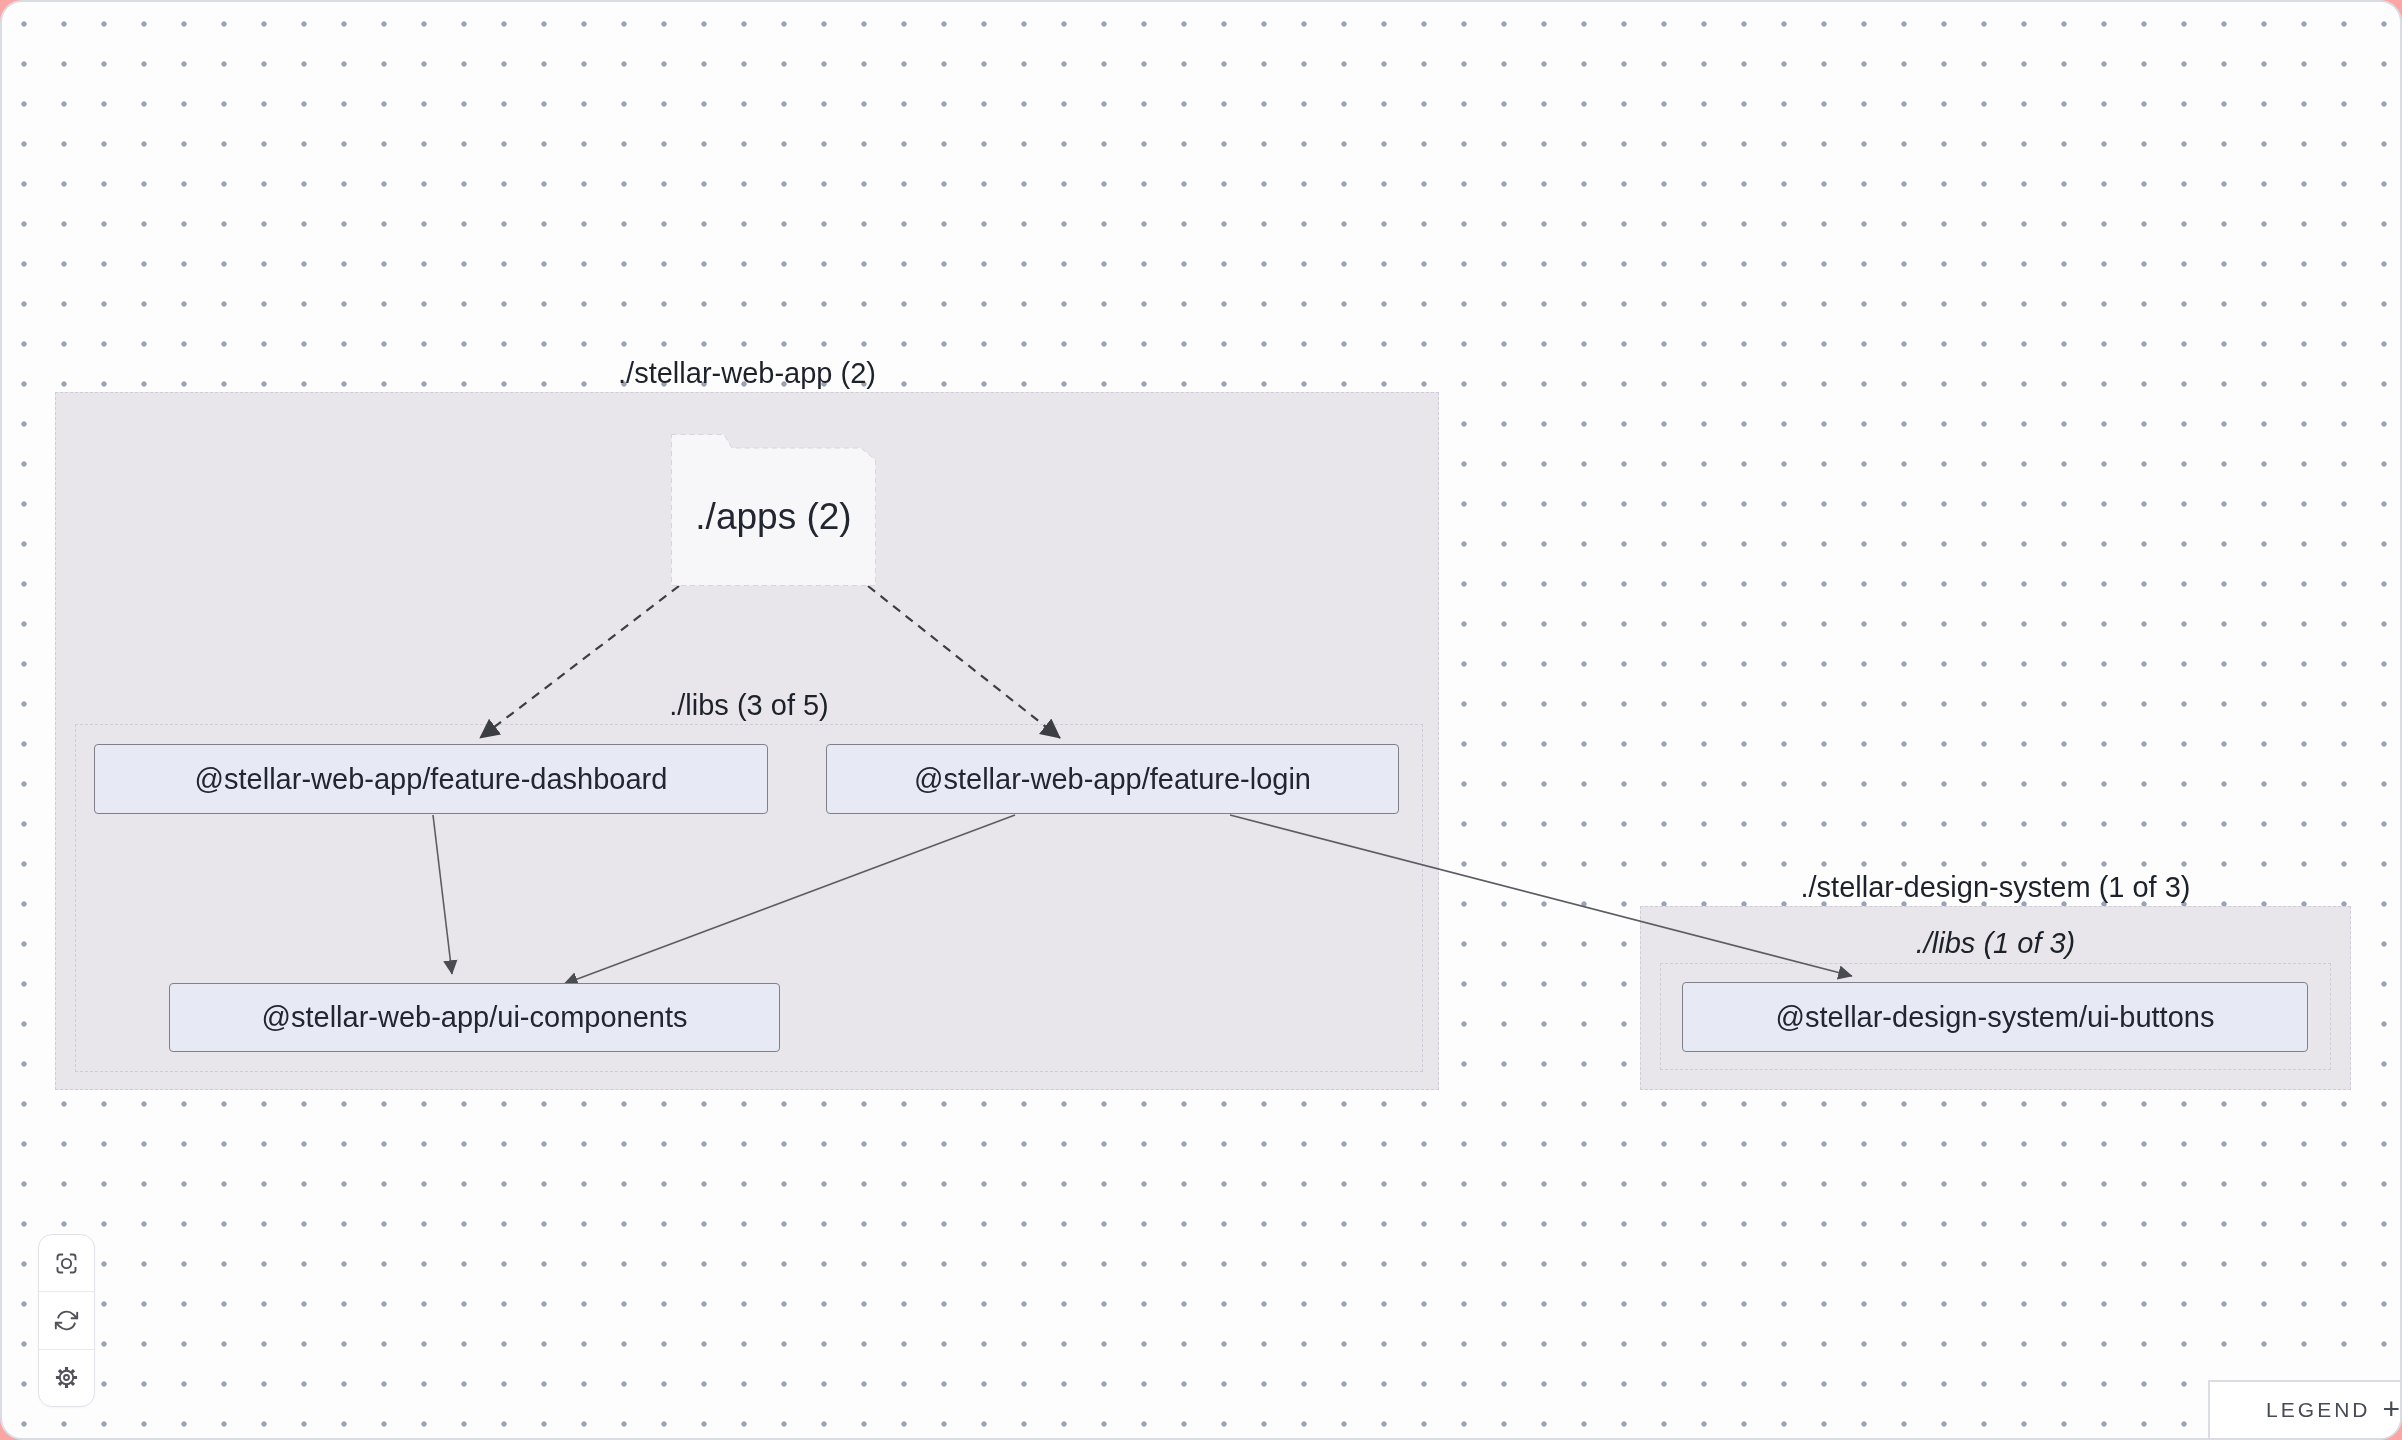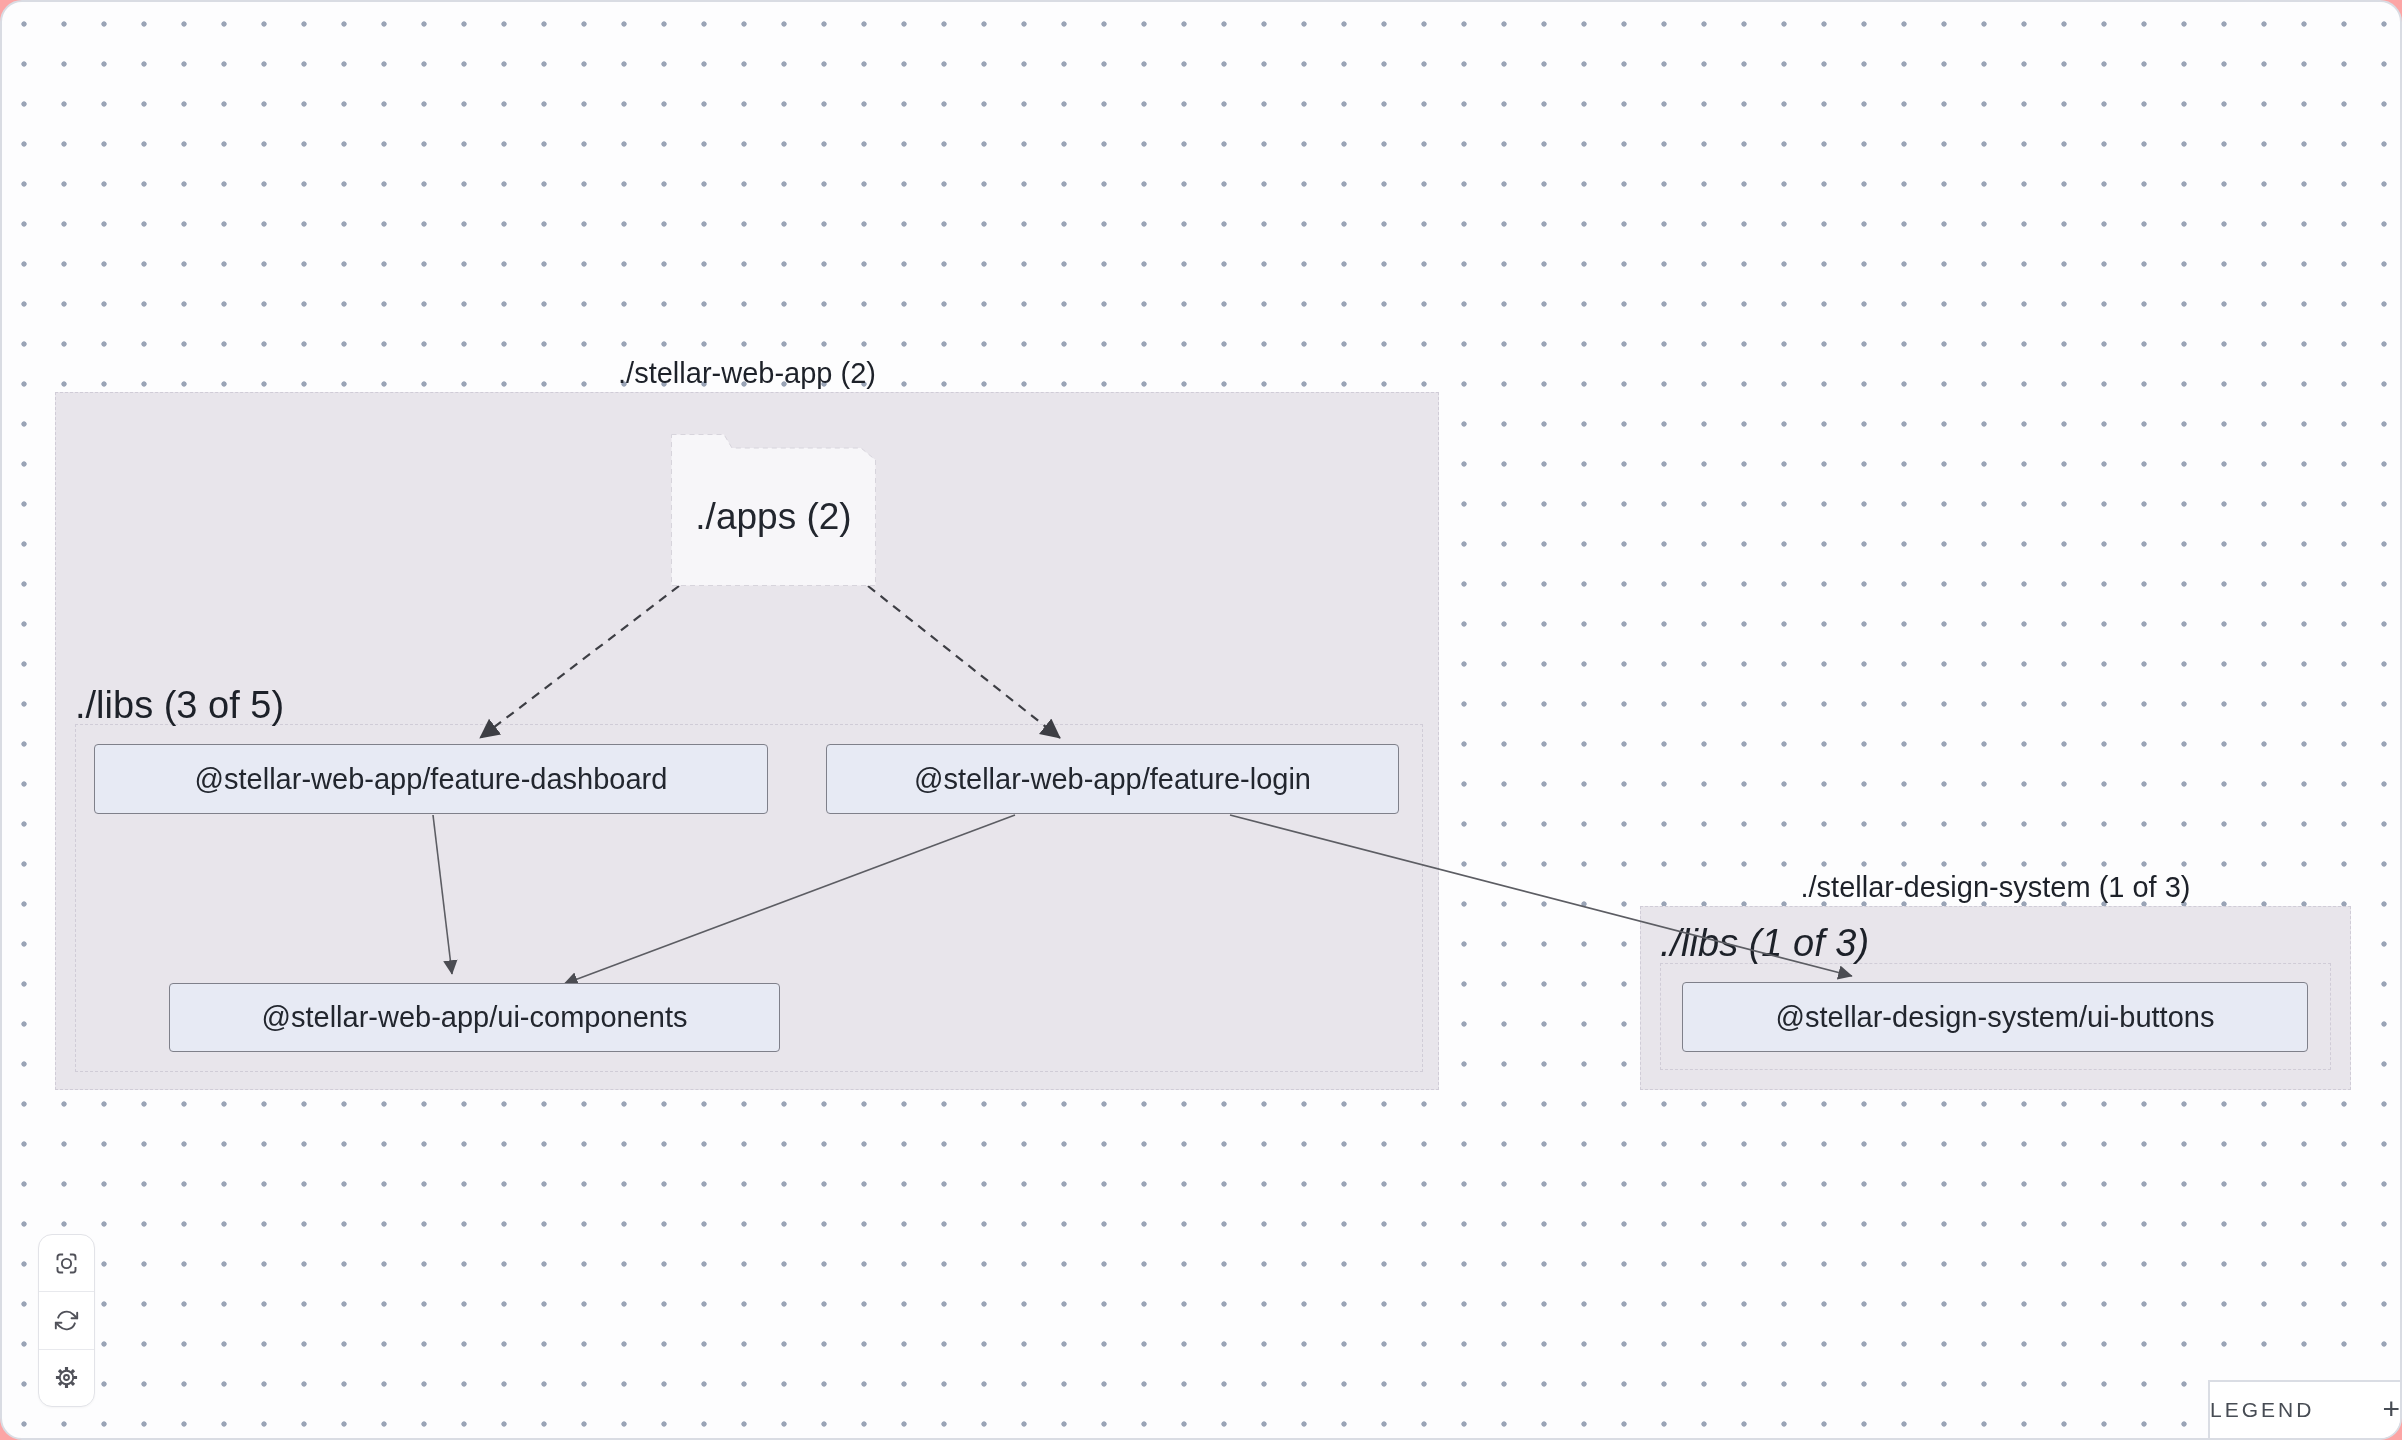--- a/index.html
+++ b/index.html
@@ -49,22 +49,22 @@
 
   .subgroup {
     position: absolute;
     border: 1px dashed #d0ccd7;
   }
   #subgroup-web-libs { left: 73px; top: 722px; width: 1348px; height: 348px; }
   #subgroup-ds-libs  { left: 1658px; top: 961px; width: 671px; height: 107px; }
 
   .subgroup-label {
     position: absolute;
-    text-align: left;
-    font-size: 38px;
+    text-align: center;
+    font-size: 29px;
     color: #1d2129;
     height: 32px;
     line-height: 32px;
     white-space: nowrap;
   }
   #label-web-libs { left: 73px; width: 1348px; top: 687px; }
   #label-ds-libs  { left: 1658px; width: 671px; top: 925px; font-style: italic; }
 
   
   .folder {
@@ -135,21 +135,21 @@
   
   .legend {
     position: absolute;
     right: 0; bottom: 0;
     width: 192px; height: 58px;
     background: #ffffff;
     border-top: 2px solid #dadde4;
     border-left: 2px solid #dadde4;
     display: flex;
     align-items: center;
-    justify-content: space-between;
+    justify-content: flex-end;
     gap: 12px;
     cursor: pointer;
   }
   .legend .legend-text {
     font-size: 21px;
     letter-spacing: 3px;
     color: #474c54;
   }
   .legend .legend-plus {
     font-size: 30px;

